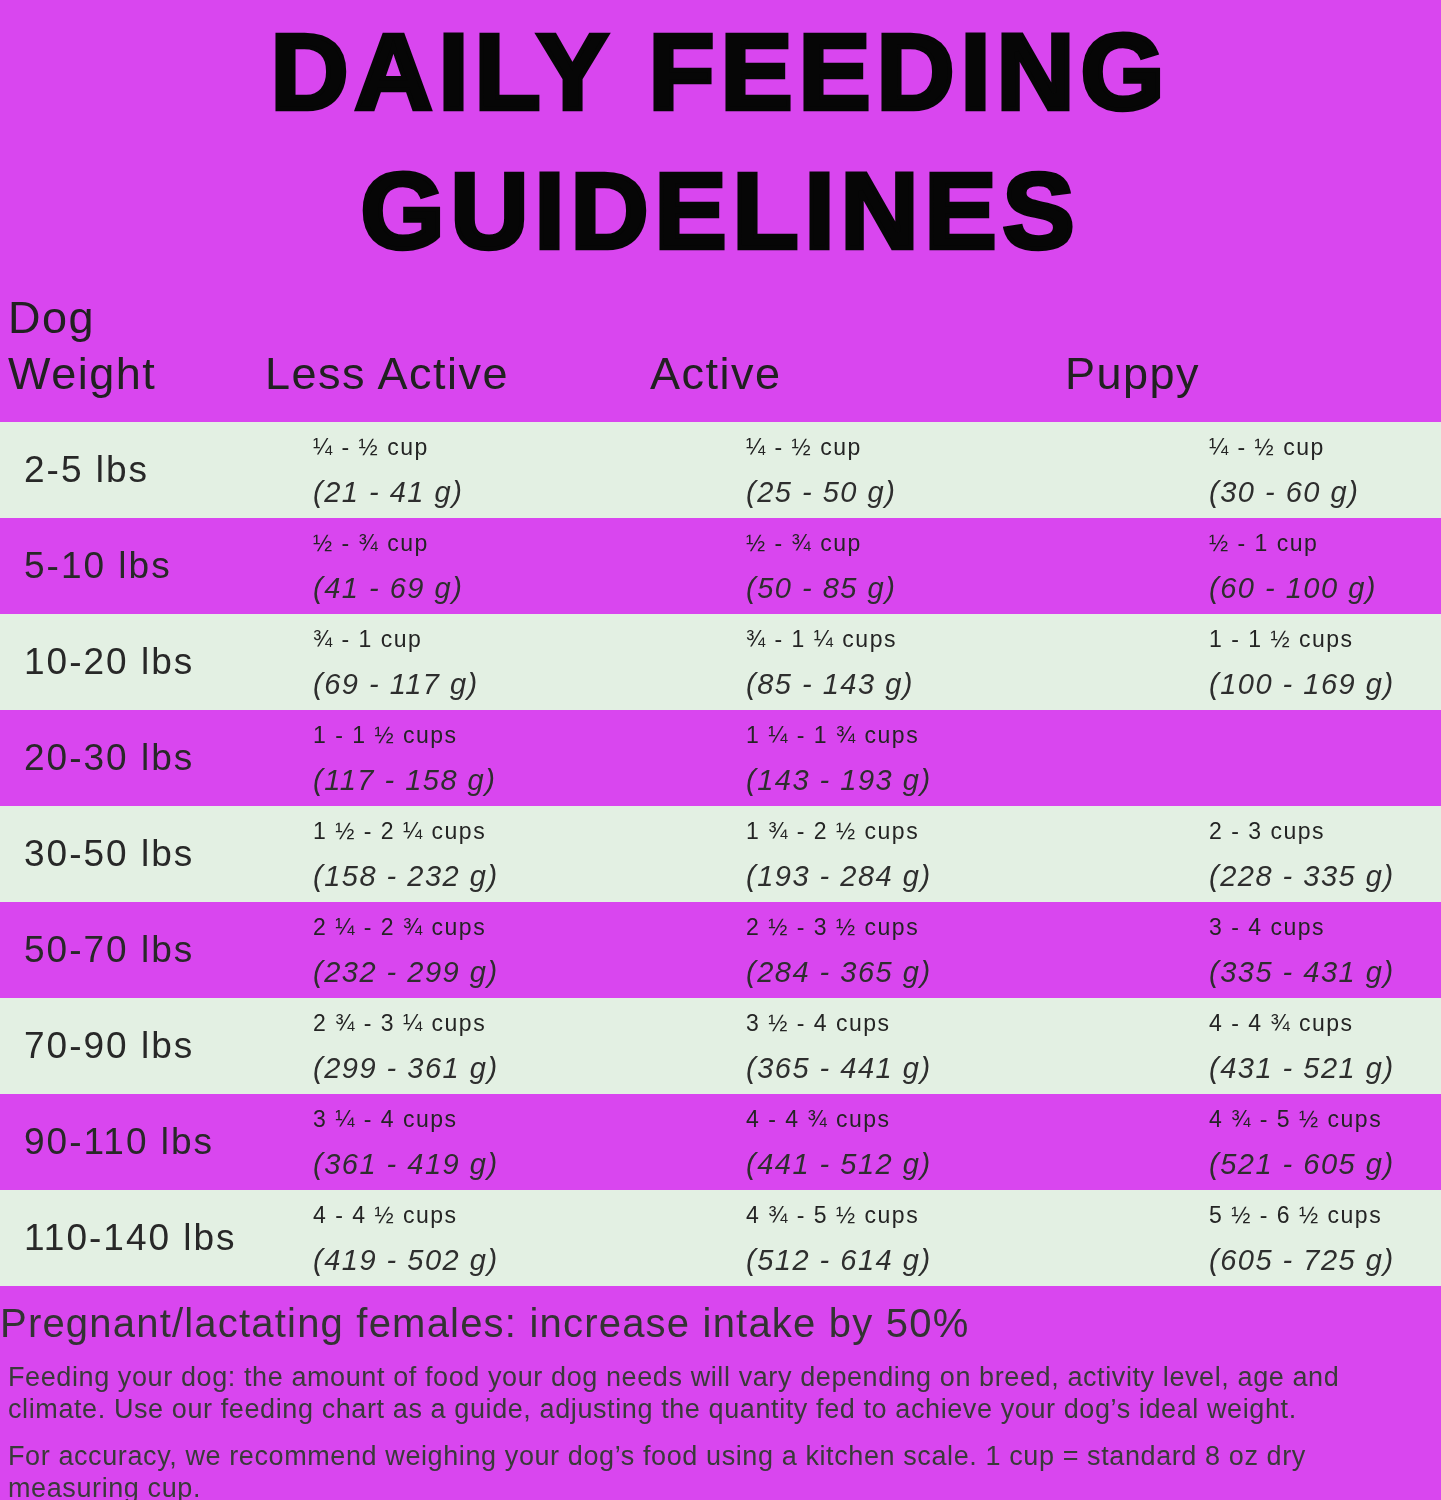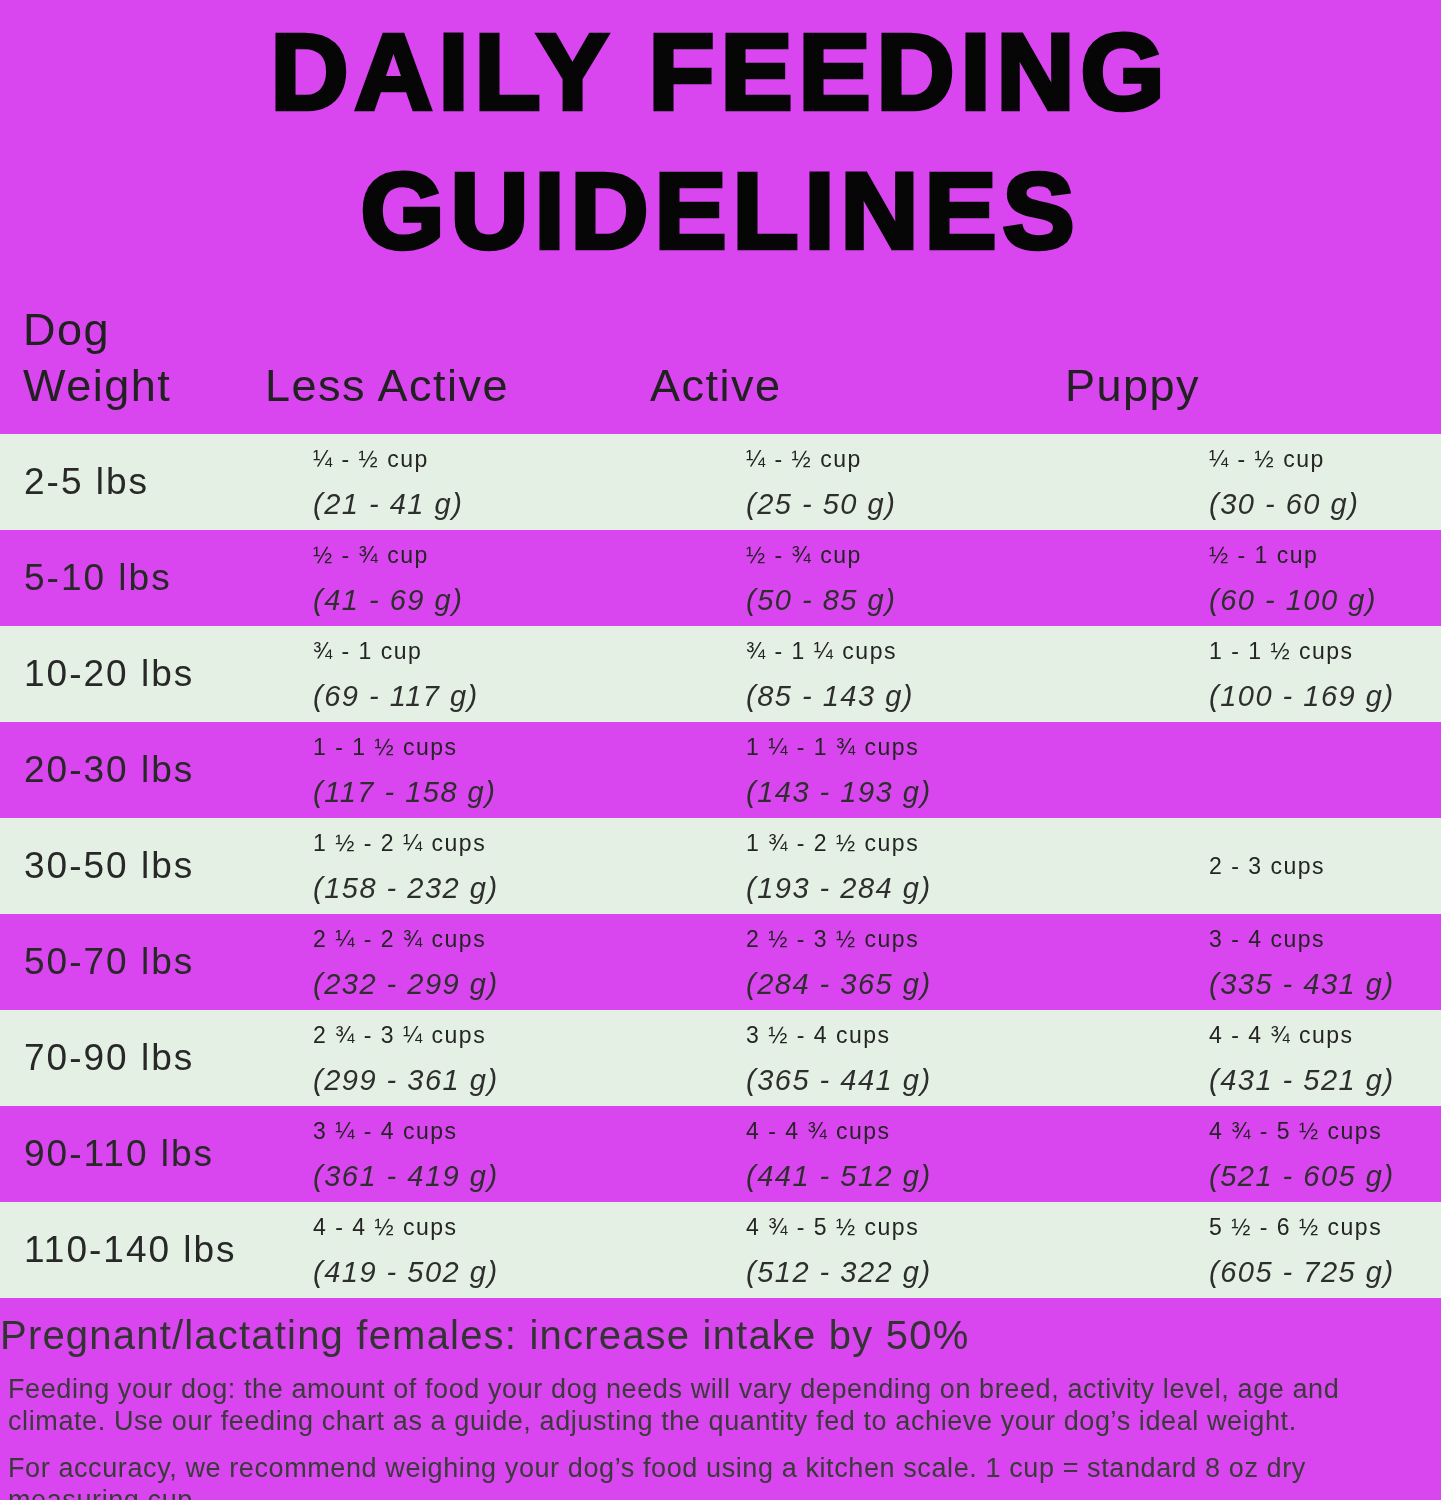--- a/index.html
+++ b/index.html
@@ -30,21 +30,21 @@
     width:100%;
   }
   
   .table-header {
     margin-top:10px;
     align-items:end;
     font-size:45px;
     letter-spacing:1.5px;
     color:#212121;
   }
-  .table-header .dog-weight { padding-left:23px; line-height:56px;margin-top:12px; }
+  .table-header .dog-weight { padding-left:8px; line-height:56px; }
   .table-header .col-h { line-height:56px; }
   
   .rows { margin-top:20px; }
   .row {
     height:96px;
     align-items:center;
     gap:48px;
   }
   .row.green { background:var(--stripe, #e3f0e3); }
   .cell-weight {
@@ -159,20 +159,21 @@
       <div>
           <div class="cups">1 ½ - 2 ¼ cups</div>
           <div class="grams">(158 - 232 g)</div>
         </div>
       <div>
           <div class="cups">1 ¾ - 2 ½ cups</div>
           <div class="grams">(193 - 284 g)</div>
         </div>
       <div>
           <div class="cups">2 - 3 cups</div>
+          <div class="grams">(228 - 335 g)</div>
         </div>
     </div>
 
     <div class="grid row">
       <div class="cell-weight">50-70 lbs</div>
       <div>
           <div class="cups">2 ¼ - 2 ¾ cups</div>
           <div class="grams">(232 - 299 g)</div>
         </div>
       <div>
@@ -218,21 +219,21 @@
     </div>
 
     <div class="grid row green">
       <div class="cell-weight">110-140 lbs</div>
       <div>
           <div class="cups">4 - 4 ½ cups</div>
           <div class="grams">(419 - 502 g)</div>
         </div>
       <div>
           <div class="cups">4 ¾ - 5 ½ cups</div>
-          <div class="grams">(512 - 322 g)</div>
+          <div class="grams">(512 - 614 g)</div>
         </div>
       <div>
           <div class="cups">5 ½ - 6 ½ cups</div>
           <div class="grams">(605 - 725 g)</div>
         </div>
     </div>
 
   </div>
 
   <div class="note-large">Pregnant/lactating females: increase intake by 50%</div>

